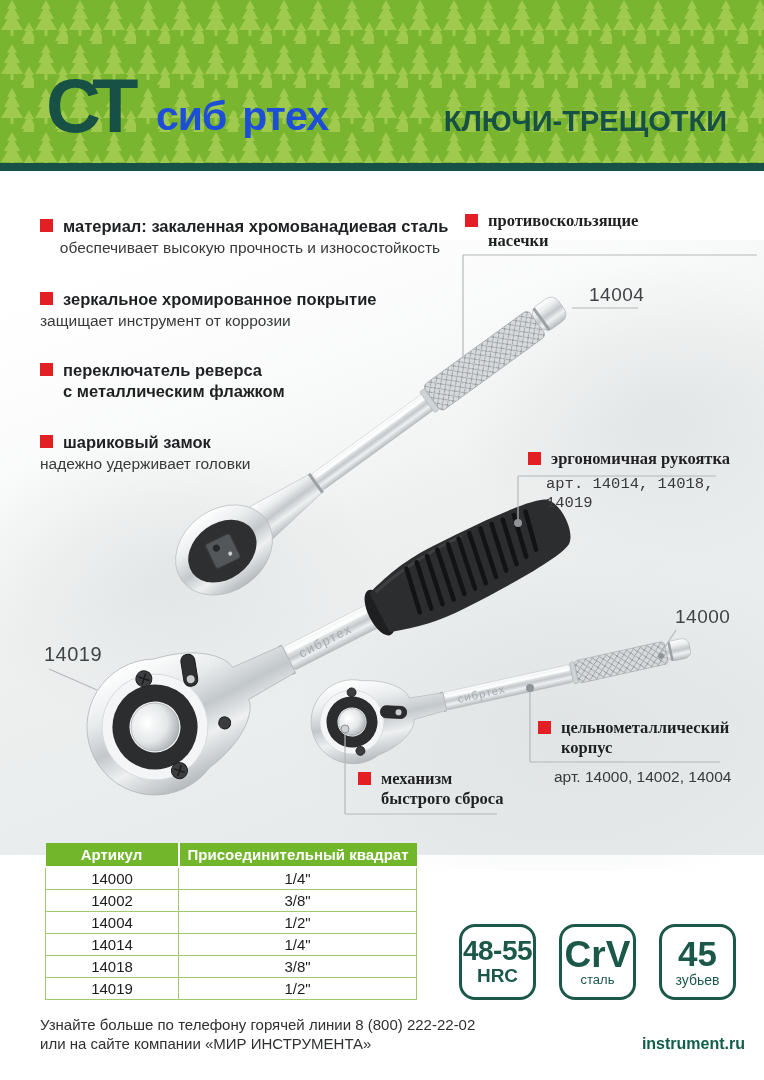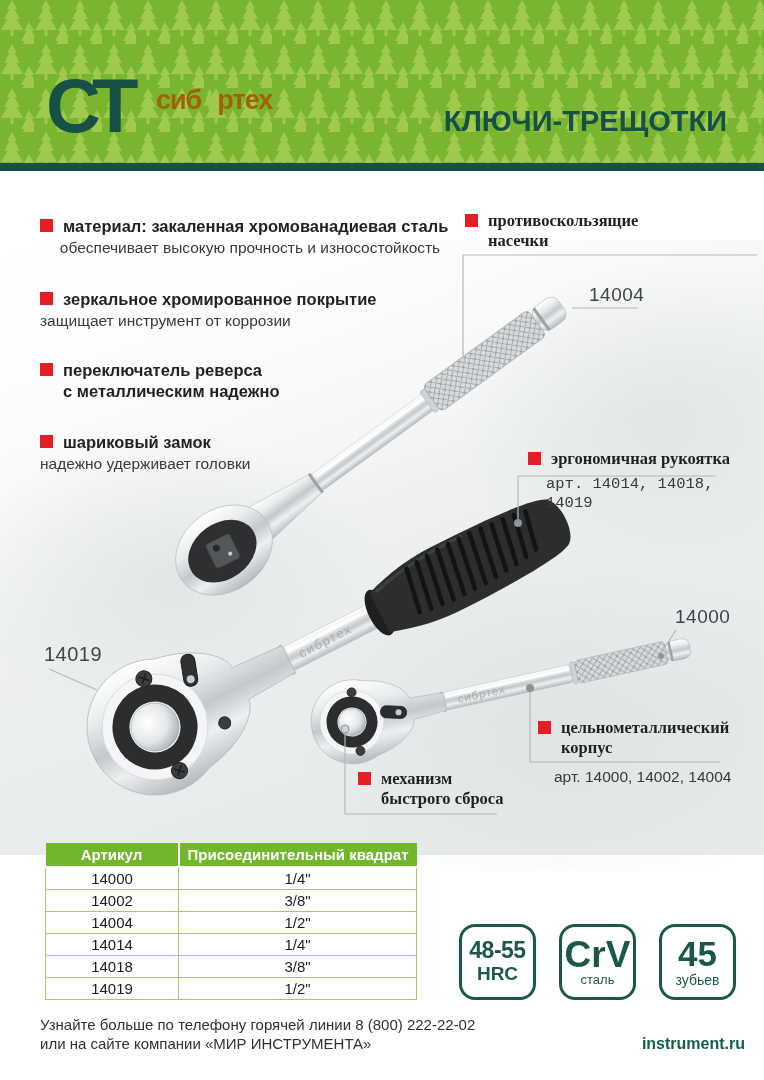--- a/index.html
+++ b/index.html
@@ -5,21 +5,21 @@
   html,body{margin:0;padding:0;background:#fff;}
   #poster{
     position:relative;width:764px;height:1080px;overflow:hidden;background:#fff;
     font-family:"Liberation Sans",sans-serif;
   }
   
   .header-band{position:absolute;left:0;top:0;width:764px;height:171px;}
   .header-stripe{position:absolute;left:0;top:163px;width:764px;height:8px;background:#175045;}
   .logo{position:absolute;left:46px;top:74px;height:64px;display:flex;align-items:flex-end;}
   .brand{
-    position:absolute;left:156px;top:87px;font-size:27px;font-weight:bold;color:#a16207;
+    position:absolute;left:156px;top:96px;font-size:41px;font-weight:bold;color:#1d4ed8;
     letter-spacing:-1px;line-height:1;white-space:nowrap;
   }
   .brand svg{margin:0 1px -1px 2px;}
   .page-title{
     position:absolute;right:37px;top:105px;font-size:29px;font-weight:bold;color:#175045;
     letter-spacing:0px;white-space:nowrap;
   }
   
   .feature{position:absolute;left:40px;width:420px;}
   .bullet{display:inline-block;width:13px;height:13px;background:#e31e24;flex:0 0 13px;margin-top:3px;}
@@ -46,21 +46,21 @@
   .col-art{width:132px;}
   .col-sq{width:237px;}
   
   .badges{position:absolute;left:459px;top:924px;display:flex;gap:23px;}
   .badge{
     width:71px;height:70px;border:3px solid #1b584a;border-radius:16px;color:#1b584a;
     display:flex;flex-direction:column;align-items:center;justify-content:center;background:#fff;
   }
   .badge .b-val{font-weight:bold;line-height:1.02;}
   .badge .b-unit{line-height:1.15;}
-  .badge-hardness .b-val{font-size:23px;letter-spacing:-0.5px;}
+  .badge-hardness .b-val{font-size:28px;letter-spacing:-0.5px;}
   .badge-hardness .b-unit{font-size:19px;font-weight:bold;}
   .badge-material .b-val{font-size:37px;}
   .badge-material .b-unit{font-size:13px;}
   .badge-teeth .b-val{font-size:35px;}
   .badge-teeth .b-unit{font-size:14px;}
   
   .footer-note{position:absolute;left:40px;top:1015px;font-size:15px;line-height:19px;color:#2f3032;}
   .site-link{position:absolute;right:19px;top:1035px;font-size:16px;font-weight:bold;color:#0f5f49;text-decoration:none;}
   
   .photo-layer{position:absolute;left:0;top:171px;}
@@ -236,21 +236,21 @@
     <div class="f-row">
       <span class="bullet"></span>
       <span class="f-title">зеркальное хромированное покрытие</span>
     </div>
     <div class="f-sub">защищает инструмент от коррозии</div>
   </div>
 
   <div class="feature" style="top:360px;">
     <div class="f-row">
       <span class="bullet"></span>
-      <span class="f-title"><span>переключатель реверса</span><br><span>с металлическим надежно</span></span>
+      <span class="f-title"><span>переключатель реверса</span><br><span>с металлическим флажком</span></span>
     </div>
   </div>
 
   <div class="feature" style="top:432px;">
     <div class="f-row">
       <span class="bullet"></span>
       <span class="f-title">шариковый замок</span>
     </div>
     <div class="f-sub">надежно удерживает головки</div>
   </div>

